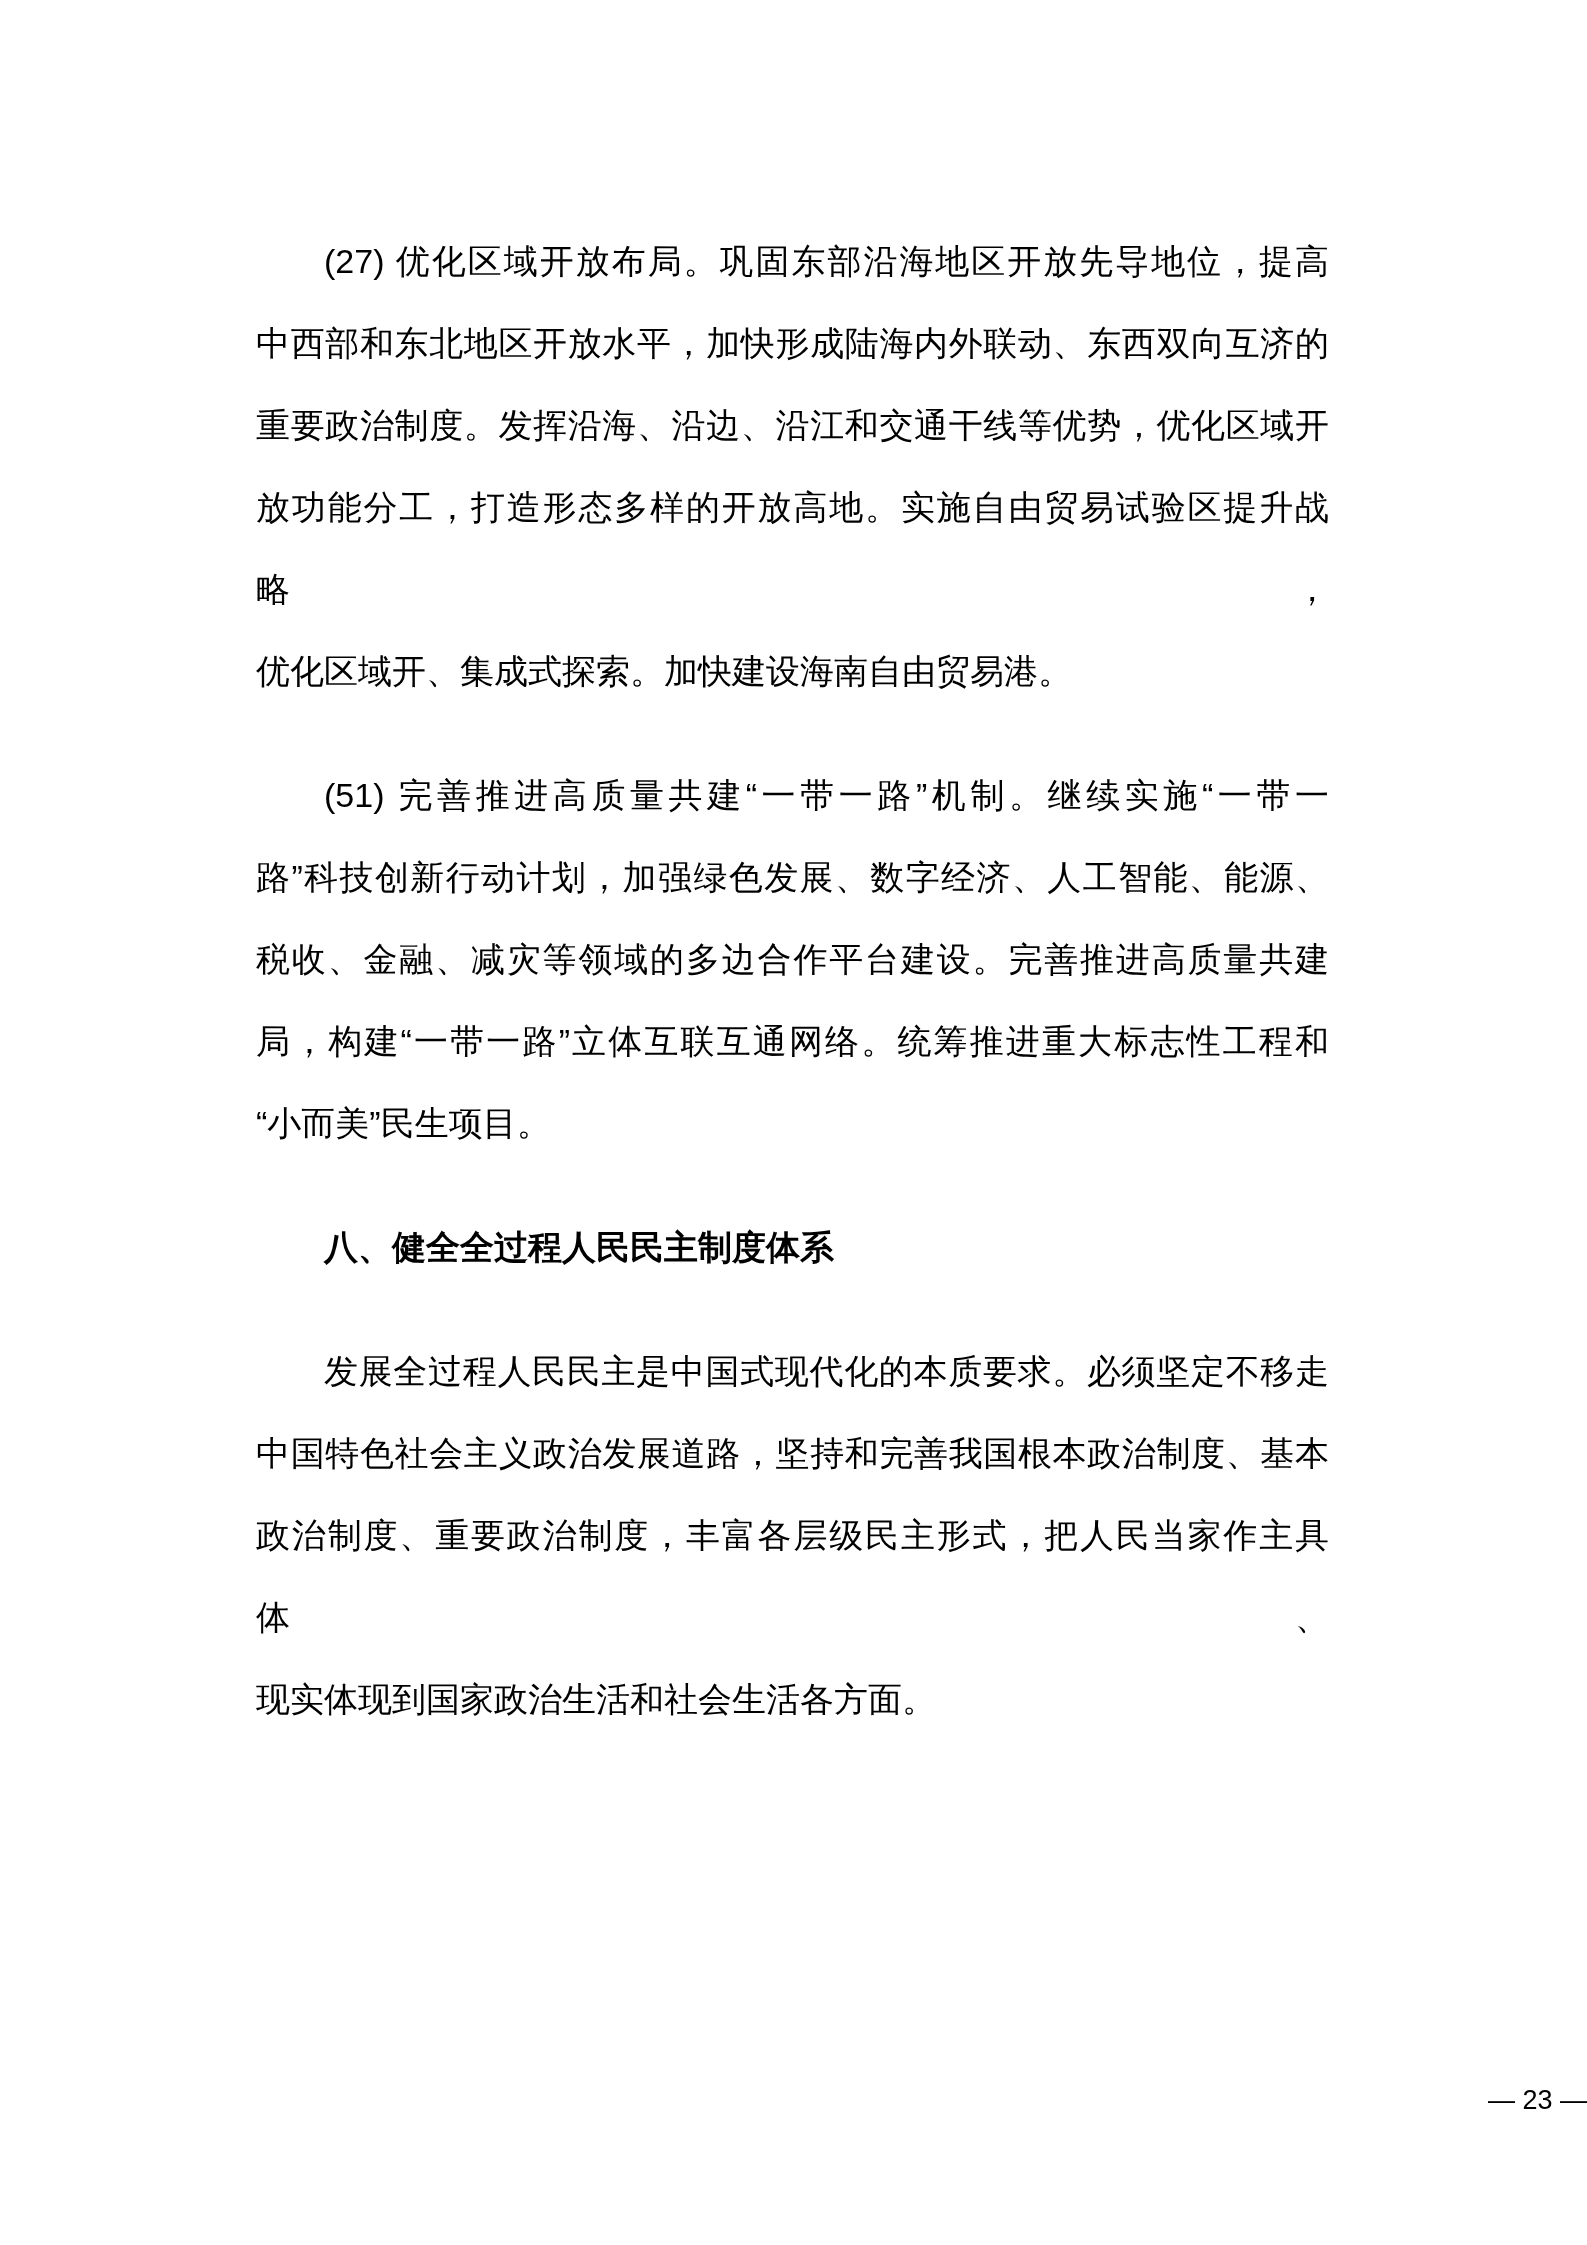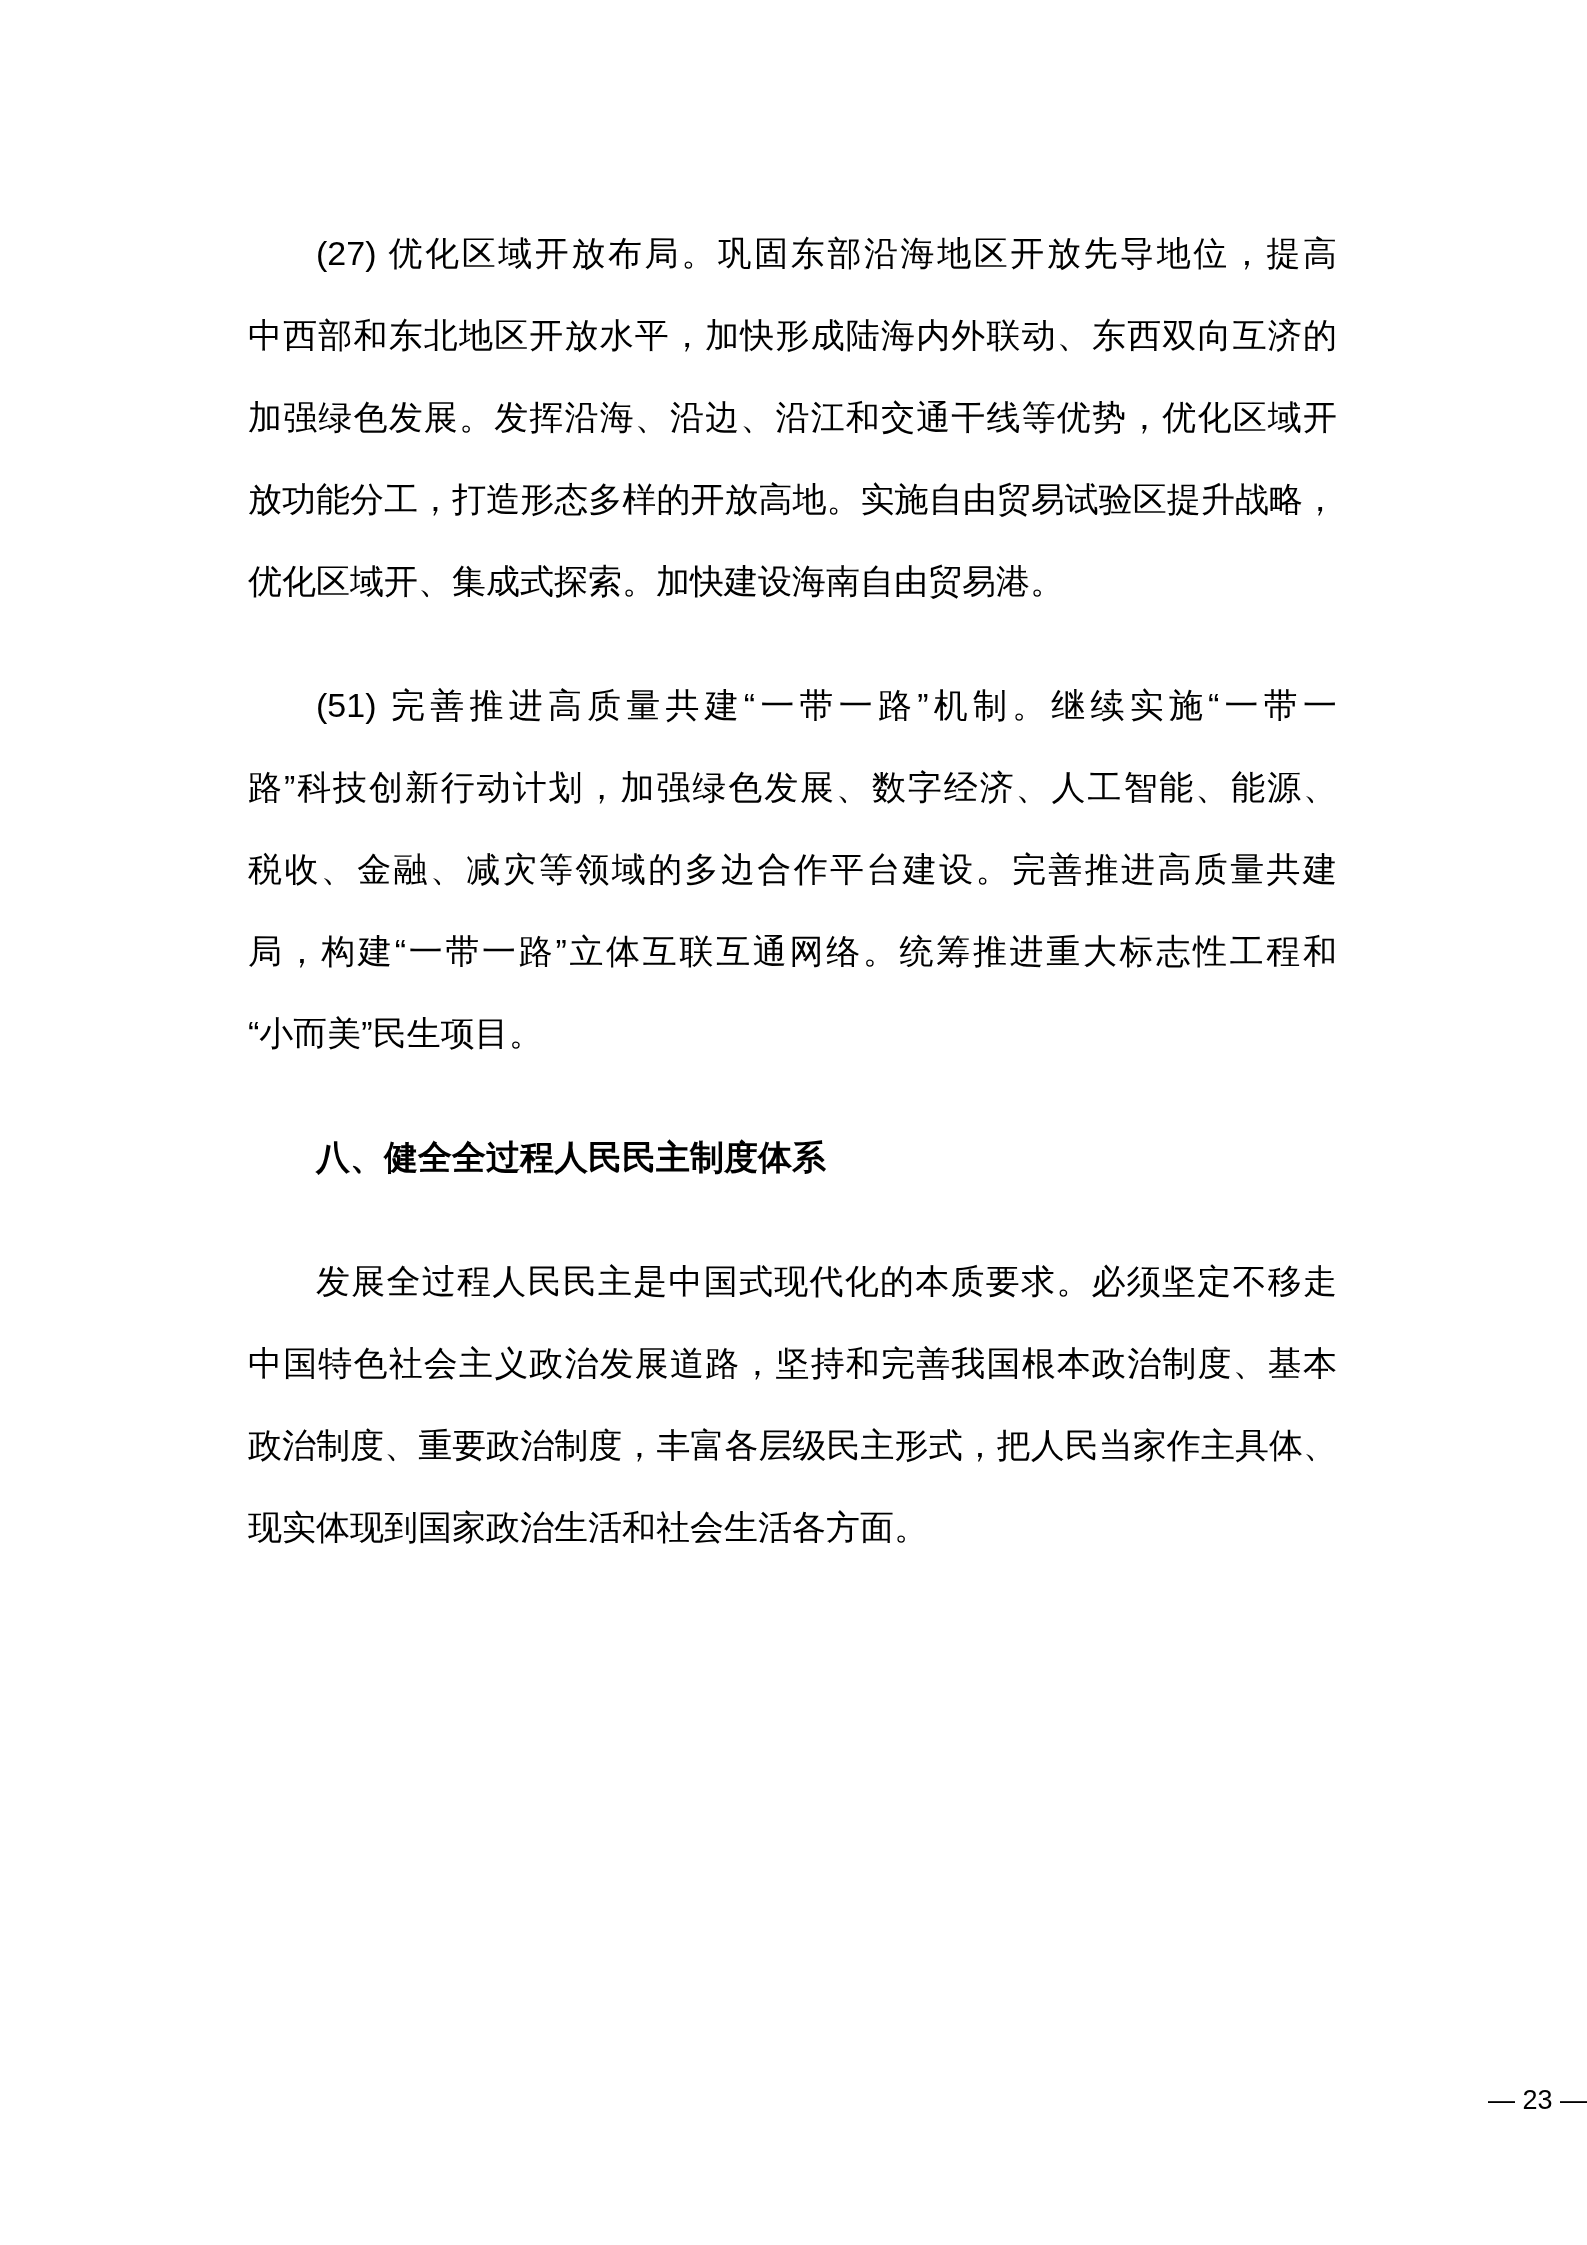--- a/index.html
+++ b/index.html
@@ -20,21 +20,21 @@
     inset: 0;
     background: #ffffff;
   }
   .content {
     position: absolute;
     left: 240px;
     top: 204px;
     width: 1105px;
   }
   .para {
-    margin: 8px;
+    margin: 16px;
     padding: 0;
   }
   .para + .para {
     margin-top: 42px;
   }
   .line {
     font-size: 34px;
     line-height: 82px;
     color: #000000;
     text-align: justify;
@@ -64,21 +64,21 @@
 </style>
 </head>
 <body>
 
 <div class="page">
   <div class="content">
 
     <div class="para">
       <div class="line first">(27) 优化区域开放布局。巩固东部沿海地区开放先导地位，提高</div>
       <div class="line">中西部和东北地区开放水平，加快形成陆海内外联动、东西双向互济的</div>
-      <div class="line">加强绿色发展。发挥沿海、沿边、沿江和交通干线等优势，优化区域开</div>
+      <div class="line">重要政治制度。发挥沿海、沿边、沿江和交通干线等优势，优化区域开</div>
       <div class="line">放功能分工，打造形态多样的开放高地。实施自由贸易试验区提升战略，</div>
       <div class="line para-end">优化区域开、集成式探索。加快建设海南自由贸易港。</div>
     </div>
 
 
     <div class="para">
       <div class="line first">(51) 完善推进高质量共建“一带一路”机制。继续实施“一带一</div>
       <div class="line">路”科技创新行动计划，加强绿色发展、数字经济、人工智能、能源、</div>
       <div class="line">税收、金融、减灾等领域的多边合作平台建设。完善推进高质量共建</div>
       <div class="line">局，构建“一带一路”立体互联互通网络。统筹推进重大标志性工程和</div>

